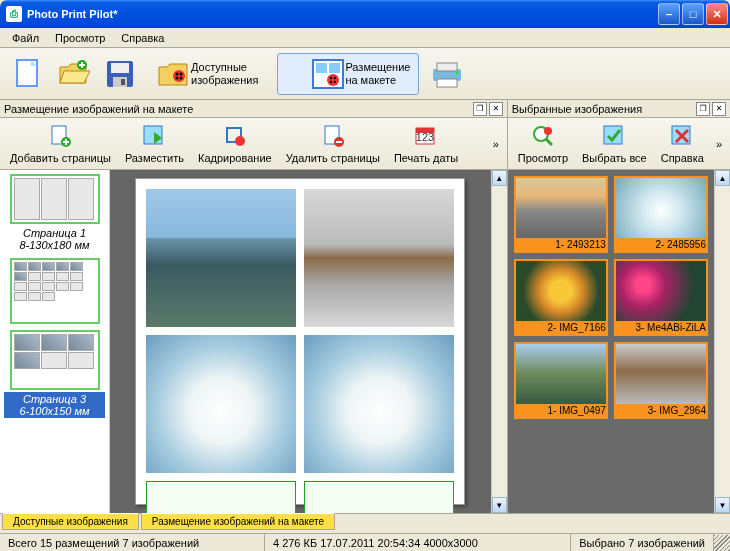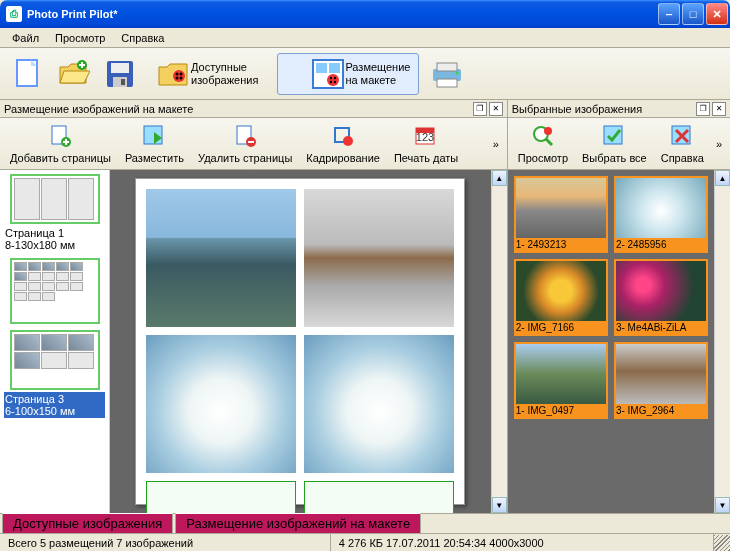--- a/index.html
+++ b/index.html
@@ -37,21 +37,21 @@
 .ptbtn .icon { width: 24px; height: 24px; display: flex; align-items: center; justify-content: center; }
 .ptbtn .lbl { font-size: 11px; white-space: nowrap; }
 .chev { align-self: center; margin-left: auto; font-size: 11px; padding: 0 4px; }
 
 .panel-body { flex: 1; display: flex; background: #fff; overflow: hidden; position: relative; }
 
 .pages-strip { width: 110px; background: #fff; border-right: 1px solid #ccc; overflow-y: auto; padding: 4px; }
 .page-thumb { margin-bottom: 6px; }
 .page-thumb .pframe { width: 90px; height: 50px; border: 2px solid #6c6; background: #fff; margin: 0 auto 2px; display: flex; flex-wrap: wrap; align-content: flex-start; gap: 1px; padding: 2px; position: relative; overflow: hidden; }
 .page-thumb.selected .plabel { background: #316ac5; color: #fff; }
-.page-thumb .plabel { text-align: left; font-size: 11px; line-height: 12px; padding: 1px; }
+.page-thumb .plabel { text-align: center; font-size: 11px; line-height: 12px; padding: 1px; font-style: italic; }
 .cell { background: #e8e8e8; border: 1px solid #aaa; }
 .page-thumb.p1 .cell { width: 26px; height: 42px; }
 .page-thumb.p2 .pframe { height: 66px; }
 .page-thumb.p2 .cell { width: 13px; height: 9px; }
 .page-thumb.p3 .pframe { height: 60px; }
 .page-thumb.p3 .cell { width: 26px; height: 17px; }
 .cell.filled { background: linear-gradient(45deg, #789, #abc); }
 
 .layout-area { flex: 1; background: #666; overflow: auto; display: flex; justify-content: center; padding: 8px; position: relative; }
 .sheet { width: 330px; background: #fff; border: 1px solid #999; box-shadow: 2px 2px 4px rgba(0,0,0,0.4); padding: 10px; display: grid; grid-template-columns: 1fr 1fr; grid-auto-rows: 138px; gap: 8px; position: relative; }
@@ -69,24 +69,24 @@
 
 .gallery { flex: 1; background: #6a6a6a; overflow-y: auto; padding: 6px; display: grid; grid-template-columns: 1fr 1fr; gap: 6px; align-content: start; }
 .thumb { background: #000; border: 2px solid #f7931e; display: flex; flex-direction: column; }
 .thumb .img { height: 60px; }
 .thumb-sunset .img { background: linear-gradient(to bottom, #d8c898 0%, #e8b878 30%, #888 55%, #666 100%); }
 .thumb-tree .img { background: radial-gradient(circle at 50% 55%, #fff 0%, #d0e8f0 35%, #7ab 100%); }
 .thumb-flower1 .img { background: radial-gradient(circle, #f8c838 20%, #d88828 40%, #2a4a2a 70%); }
 .thumb-flower2 .img { background: radial-gradient(circle at 30% 40%, #f48 10%, #a26 30%, #243 70%); }
 .thumb-lake .img { background: linear-gradient(to bottom, #aaccee 0%, #6a8a5a 50%, #3a5a42 100%); }
 .thumb-squirrel .img { background: linear-gradient(to bottom, #ccc 0%, #8b6b4b 45%, #bbb 100%); }
-.thumb .cap { background: #f7931e; color: #000; text-align: left; padding: 1px 0; font-size: 10px; white-space: nowrap; overflow: hidden; }
+.thumb .cap { background: #f7931e; color: #000; text-align: right; padding: 1px 0; font-size: 10px; white-space: nowrap; overflow: hidden; }
 
 .bottom-tabs { height: 20px; background: #ece9d8; border-top: 1px solid #aca899; display: flex; align-items: flex-start; }
-.btab { border: 1px solid #aca899; border-top: 1px solid #fff; background: #be185d; padding: 2px 10px; font-size: 13px; margin-top: -1px; margin-left: 2px; }
+.btab { border: 1px solid #aca899; border-top: 1px solid #fff; background: #fde047; padding: 2px 10px; font-size: 10px; margin-top: -1px; margin-left: 2px; }
 
 .statusbar { height: 18px; background: #ece9d8; border-top: 1px solid #aca899; display: flex; align-items: center; font-size: 11px; }
 .statusbar .cell-s { border-right: 1px solid #aca899; padding: 0 8px; height: 100%; display: flex; align-items: center; }
 .statusbar .grip { margin-left: auto; width: 16px; height: 16px; background: repeating-linear-gradient(135deg, #888 0 1px, transparent 1px 3px); }
 
 svg { display: block; }
 </style>
 </head>
 <body>
 
@@ -188,35 +188,35 @@
             <svg width="24" height="24">
               <rect x="2" y="2" width="18" height="18" fill="#9df" stroke="#37c"></rect>
               <path d="M12 8 L20 14 L12 20" fill="#3a3"></path>
             </svg>
           </span>
           <span class="lbl">Разместить</span>
         </div>
       <div class="ptbtn">
           <span class="icon">
             <svg width="24" height="24">
+              <rect x="4" y="4" width="14" height="14" fill="none" stroke="#37c" stroke-width="2"></rect>
+              <circle cx="17" cy="17" r="5" fill="#e33"></circle>
+            </svg>
+          </span>
+          <span class="lbl">Кадрирование</span>
+        </div>
+      <div class="ptbtn">
+          <span class="icon">
+            <svg width="24" height="24">
               <rect x="4" y="2" width="14" height="18" fill="#fff" stroke="#37c"></rect>
               <circle cx="18" cy="18" r="5" fill="#d33"></circle>
               <path d="M15 18 L21 18" stroke="#fff" stroke-width="2"></path>
             </svg>
           </span>
           <span class="lbl">Удалить страницы</span>
-        </div>
-      <div class="ptbtn">
-          <span class="icon">
-            <svg width="24" height="24">
-              <rect x="4" y="4" width="14" height="14" fill="none" stroke="#37c" stroke-width="2"></rect>
-              <circle cx="17" cy="17" r="5" fill="#e33"></circle>
-            </svg>
-          </span>
-          <span class="lbl">Кадрирование</span>
         </div>
       <div class="ptbtn">
           <span class="icon">
             <svg width="24" height="24">
               <rect x="2" y="4" width="18" height="16" fill="#fff" stroke="#d33"></rect>
               <rect x="2" y="4" width="18" height="5" fill="#d33"></rect>
               <text x="11" y="17" font-size="7" text-anchor="middle" fill="#333">123</text>
             </svg>
           </span>
           <span class="lbl">Печать даты</span>
@@ -369,16 +369,17 @@
   </div>
 
 </div>
 
 <div class="bottom-tabs">
   <div class="btab">Доступные изображения</div>
   <div class="btab">Размещение изображений на макете</div>
 </div>
 
 <div class="statusbar">
-  <div class="cell-s" style="flex:1.2">Всего 5 размещений 7 изображений</div>
+  <div class="cell-s" style="flex:1.2">Всего 15 размещений 7 изображений</div>
   <div class="cell-s" style="flex:1.4">4 276 КБ 17.07.2011 20:54:34 4000x3000</div>
+  <div class="cell-s">Выбрано 7 изображений</div>
   <div class="grip"></div>
 </div>
 
 </body></html>

